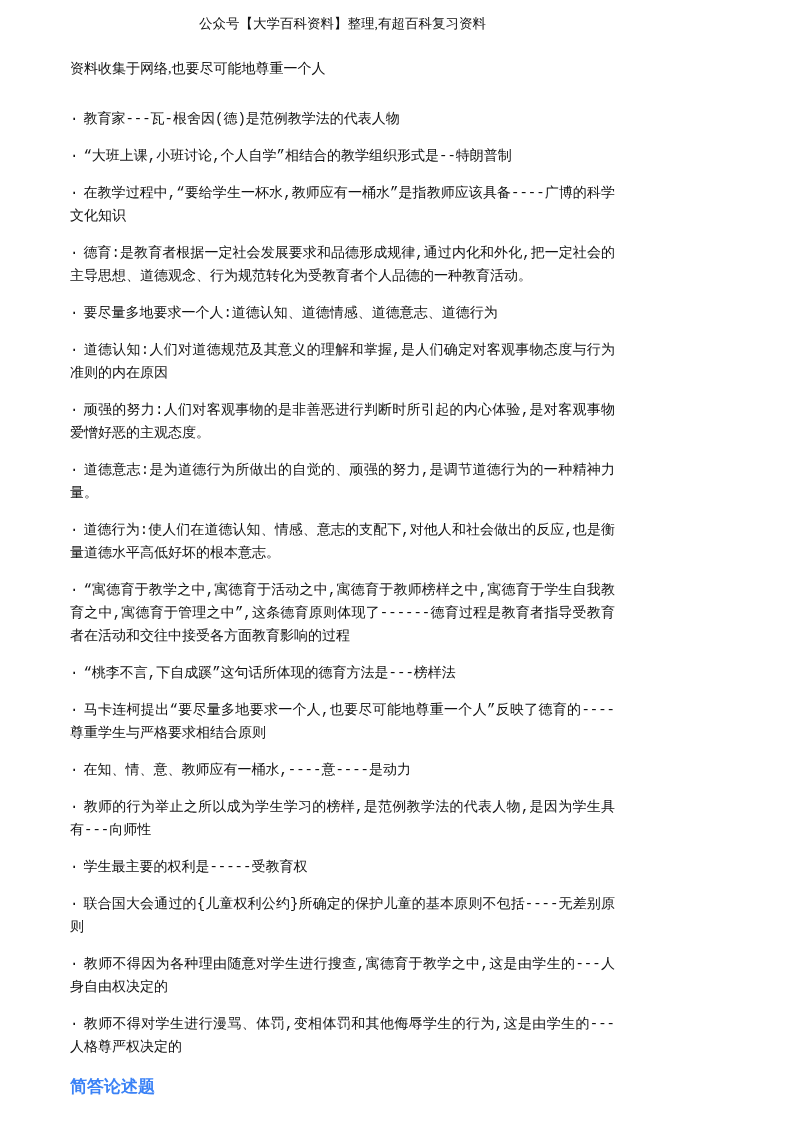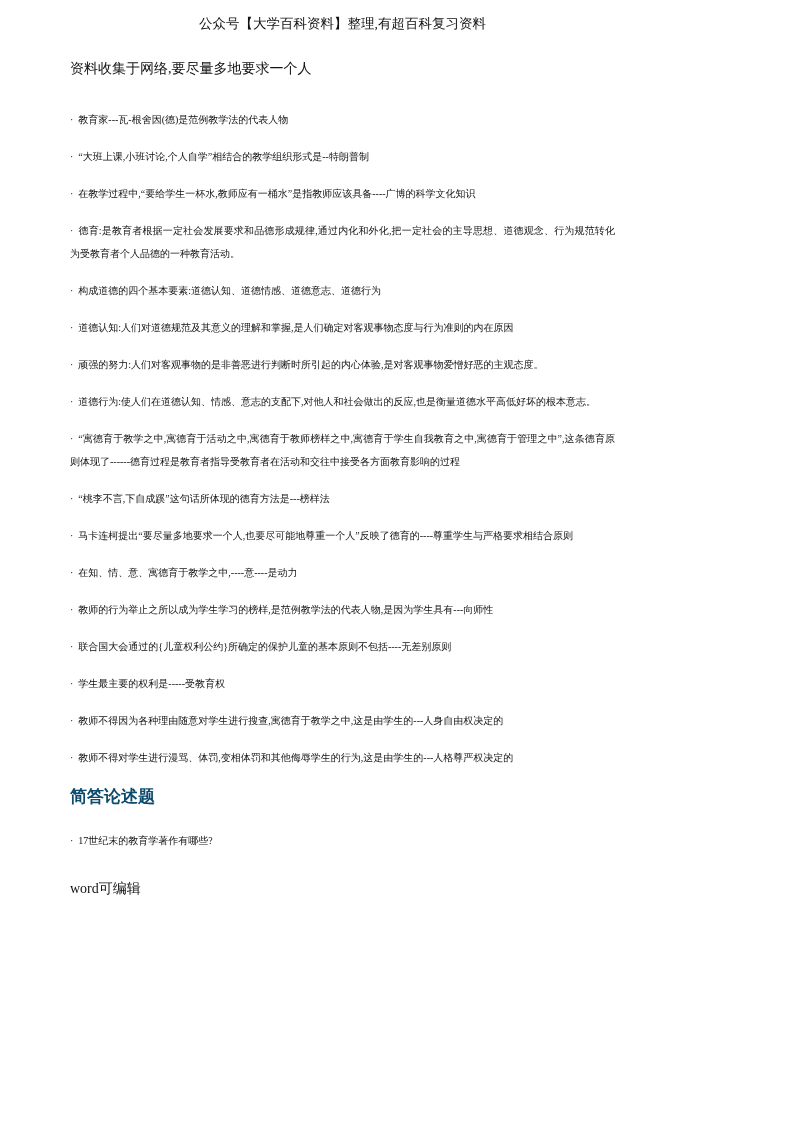--- a/index.html
+++ b/index.html
@@ -27,87 +27,89 @@
   .intro-line {
     font-size: 14px;
     line-height: 22px;
     margin: 0 0 28px 0;
   }
   .bullet-list {
     margin: 0;
     padding: 0;
   }
   .bullet-item {
-    font-size: 10px;
+    font-size: 14px;
     line-height: 23px;
     text-align: justify;
     margin: 0 0 14px 0;
+    font-family: Liberation Mono, monospace;
   }
   .bullet-marker {
     display: inline;
     padding-right: 5px;
   }
   .section-heading {
     font-size: 17px;
     font-weight: 700;
     line-height: 24px;
     margin: 16px 0 20px 0;
-    color: #0c4a6e;
+    color: #3b82f6;
   }
   .question-list .bullet-item {
     margin-bottom: 14px;
   }
   .footer-note {
     font-size: 14px;
     line-height: 22px;
     margin-top: 26px;
   }
 </style>
 </head>
 <body>
 
 <div class="page">
 
   <div class="doc-header">公众号【大学百科资料】整理,有超百科复习资料</div>
 
-  <p class="intro-line">资料收集于网络,要尽量多地要求一个人</p>
+  <p class="intro-line">资料收集于网络,也要尽可能地尊重一个人</p>
 
   <div class="bullet-list">
 
       <p class="bullet-item"><span class="bullet-marker">·</span><span>教育家---瓦-根舍因(德)是范例教学法的代表人物</span></p>
 
       <p class="bullet-item"><span class="bullet-marker">·</span><span>“大班上课,小班讨论,个人自学”相结合的教学组织形式是--特朗普制</span></p>
 
       <p class="bullet-item"><span class="bullet-marker">·</span><span>在教学过程中,“要给学生一杯水,教师应有一桶水”是指教师应该具备----广博的科学文化知识</span></p>
 
       <p class="bullet-item"><span class="bullet-marker">·</span><span>德育:是教育者根据一定社会发展要求和品德形成规律,通过内化和外化,把一定社会的主导思想、道德观念、行为规范转化为受教育者个人品德的一种教育活动。</span></p>
 
-      <p class="bullet-item"><span class="bullet-marker">·</span><span>构成道德的四个基本要素:道德认知、道德情感、道德意志、道德行为</span></p>
+      <p class="bullet-item"><span class="bullet-marker">·</span><span>要尽量多地要求一个人:道德认知、道德情感、道德意志、道德行为</span></p>
 
       <p class="bullet-item"><span class="bullet-marker">·</span><span>道德认知:人们对道德规范及其意义的理解和掌握,是人们确定对客观事物态度与行为准则的内在原因</span></p>
 
       <p class="bullet-item"><span class="bullet-marker">·</span><span>顽强的努力:人们对客观事物的是非善恶进行判断时所引起的内心体验,是对客观事物爱憎好恶的主观态度。</span></p>
 
+      <p class="bullet-item"><span class="bullet-marker">·</span><span>道德意志:是为道德行为所做出的自觉的、顽强的努力,是调节道德行为的一种精神力量。</span></p>
 
       <p class="bullet-item"><span class="bullet-marker">·</span><span>道德行为:使人们在道德认知、情感、意志的支配下,对他人和社会做出的反应,也是衡量道德水平高低好坏的根本意志。</span></p>
 
       <p class="bullet-item"><span class="bullet-marker">·</span><span>“寓德育于教学之中,寓德育于活动之中,寓德育于教师榜样之中,寓德育于学生自我教育之中,寓德育于管理之中”,这条德育原则体现了------德育过程是教育者指导受教育者在活动和交往中接受各方面教育影响的过程</span></p>
 
       <p class="bullet-item"><span class="bullet-marker">·</span><span>“桃李不言,下自成蹊”这句话所体现的德育方法是---榜样法</span></p>
 
       <p class="bullet-item"><span class="bullet-marker">·</span><span>马卡连柯提出“要尽量多地要求一个人,也要尽可能地尊重一个人”反映了德育的----尊重学生与严格要求相结合原则</span></p>
 
-      <p class="bullet-item"><span class="bullet-marker">·</span><span>在知、情、意、寓德育于教学之中,----意----是动力</span></p>
+      <p class="bullet-item"><span class="bullet-marker">·</span><span>在知、情、意、教师应有一桶水,----意----是动力</span></p>
 
 
       <p class="bullet-item"><span class="bullet-marker">·</span><span>教师的行为举止之所以成为学生学习的榜样,是范例教学法的代表人物,是因为学生具有---向师性</span></p>
 
+      <p class="bullet-item"><span class="bullet-marker">·</span><span>学生最主要的权利是-----受教育权</span></p>
+
       <p class="bullet-item"><span class="bullet-marker">·</span><span>联合国大会通过的{儿童权利公约}所确定的保护儿童的基本原则不包括----无差别原则</span></p>
-
-      <p class="bullet-item"><span class="bullet-marker">·</span><span>学生最主要的权利是-----受教育权</span></p>
 
       <p class="bullet-item"><span class="bullet-marker">·</span><span>教师不得因为各种理由随意对学生进行搜查,寓德育于教学之中,这是由学生的---人身自由权决定的</span></p>
 
       <p class="bullet-item"><span class="bullet-marker">·</span><span>教师不得对学生进行漫骂、体罚,变相体罚和其他侮辱学生的行为,这是由学生的---人格尊严权决定的</span></p>
     </div>
 
   <h2 class="section-heading">简答论述题</h2>
 
   <div class="bullet-list question-list">
 

